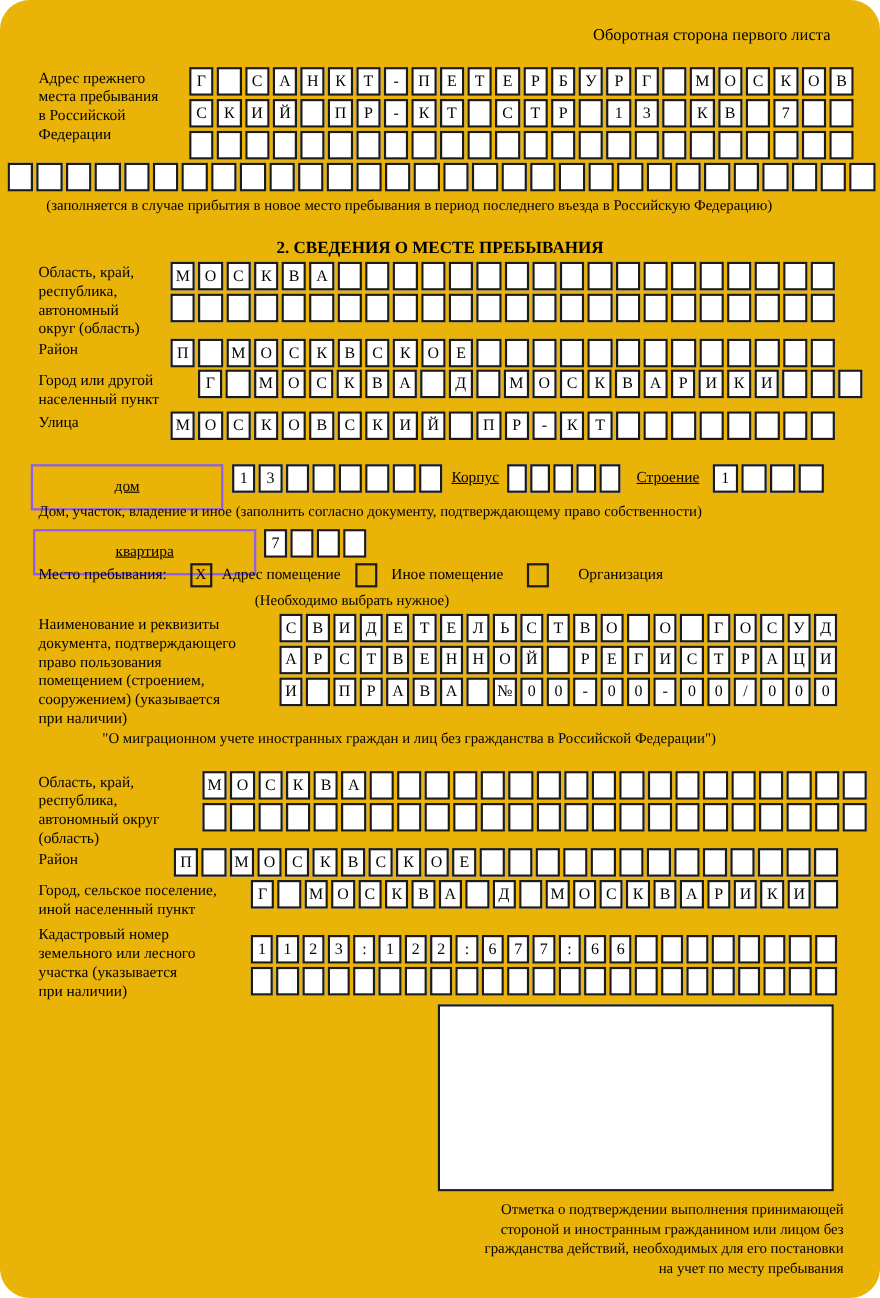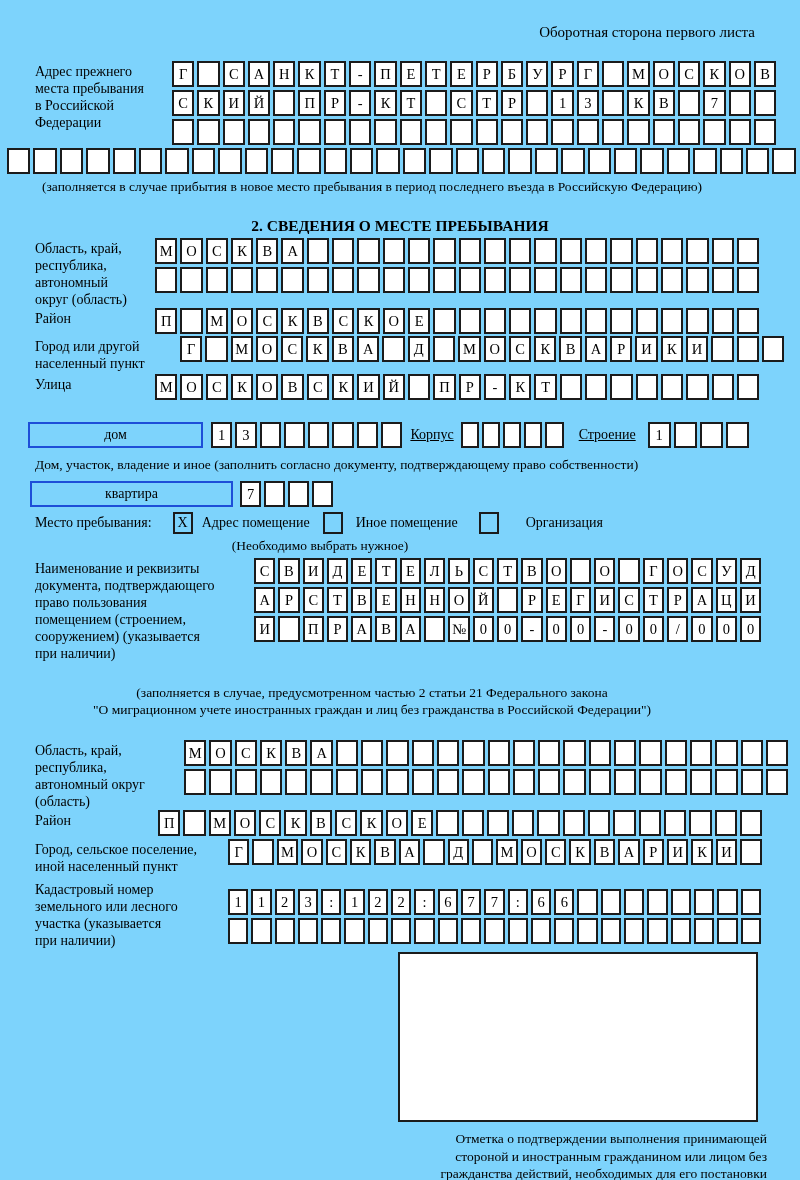--- a/index.html
+++ b/index.html
@@ -1,19 +1,19 @@
 <!DOCTYPE html>
 <html><head>
 <meta charset="utf-8">
 <style>
   html,body{margin:0;padding:0;background:#ffffff;}
   .page{
-    width:800px;height:1180px;background:#7dd3fc;color:#000;
+    width:800px;height:1180px;background:#eab308;color:#000;
     font-family:"Liberation Serif","DejaVu Serif",serif;
-    box-sizing:border-box;padding:24px 0 0 35px;overflow:hidden;position:relative;
+    box-sizing:border-box;padding:24px 0 0 35px;overflow:hidden;position:relative;border-radius:27px;
   }
   .hdr{text-align:right;padding-right:45px;font-size:15px;}
   .block{display:flex;align-items:flex-start;}
   .lbl{font-size:14px;line-height:17px;white-space:pre-line;padding-top:2px;flex:0 0 auto;}
   .rows{display:flex;flex-direction:column;row-gap:3px;}
   .cellrow{display:flex;column-gap:3px;height:26px;flex:0 0 auto;}
   .cell{
     box-sizing:border-box;height:26px;border:2px solid #1b1b1b;background:#fff;
     display:flex;align-items:center;justify-content:center;
     font-size:14.5px;flex:0 0 auto;
@@ -23,22 +23,22 @@
   .cw-doc  .cell{width:21.3px;}
   .cw-c22  .cell{width:21.4px;}
   .cw-c23  .cell{width:20.3px;}
   .cw-korp .cell{width:18.2px;}
   .cw-str  .cell{width:23px;}
   .cw-kv   .cell{width:21px;}
   .note{font-size:13.5px;line-height:17px;}
   .center-full{margin-left:-35px;width:744px;text-align:center;}
   .title{margin-left:-35px;width:800px;text-align:center;font-size:15.5px;font-weight:bold;}
   .lblbox{
-    box-sizing:border-box;border:2px solid #1d4ed8;height:26px;
-    display:flex;align-items:center;justify-content:center;font-size:14px;flex:0 0 auto;
+    box-sizing:border-box;border:2px solid #8b5cf6;height:42px;
+    display:flex;align-items:center;justify-content:center;font-size:14px;flex:0 0 auto;text-decoration:underline;
   }
   .inline-lbl{font-size:14px;line-height:26px;flex:0 0 auto;text-decoration:underline;}
   .hrow{display:flex;align-items:flex-start;height:26px;}
   .chk{
     box-sizing:border-box;width:20px;height:22px;border:2px solid #1b1b1b;
     display:inline-flex;align-items:center;justify-content:center;font-size:14px;flex:0 0 auto;
   }
   .place-row{display:flex;align-items:center;height:24px;}
   .place-row .txt{font-size:14px;}
   .stamp-box{box-sizing:border-box;border:2px solid #1b1b1b;width:360px;height:170px;margin-left:363px;background:#fff;}
@@ -459,21 +459,20 @@
           <span class="cell">0</span>
           <span class="cell">0</span>
           <span class="cell">/</span>
           <span class="cell">0</span>
           <span class="cell">0</span>
           <span class="cell">0</span>
         </div>
     </div>
   </div>
 
-  <div class="note center-full mt6">(заполняется в случае, предусмотренном частью 2 статьи 21 Федерального закона</div>
   <div class="note center-full">"О миграционном учете иностранных граждан и лиц без гражданства в Российской Федерации")</div>
 
   <div class="block mt6">
     <div class="lbl" style="width:149px">Область, край,
 республика,
 автономный округ
 (область)</div>
     <div class="rows cw-a">
       <div class="cellrow">
           <span class="cell">М</span>

